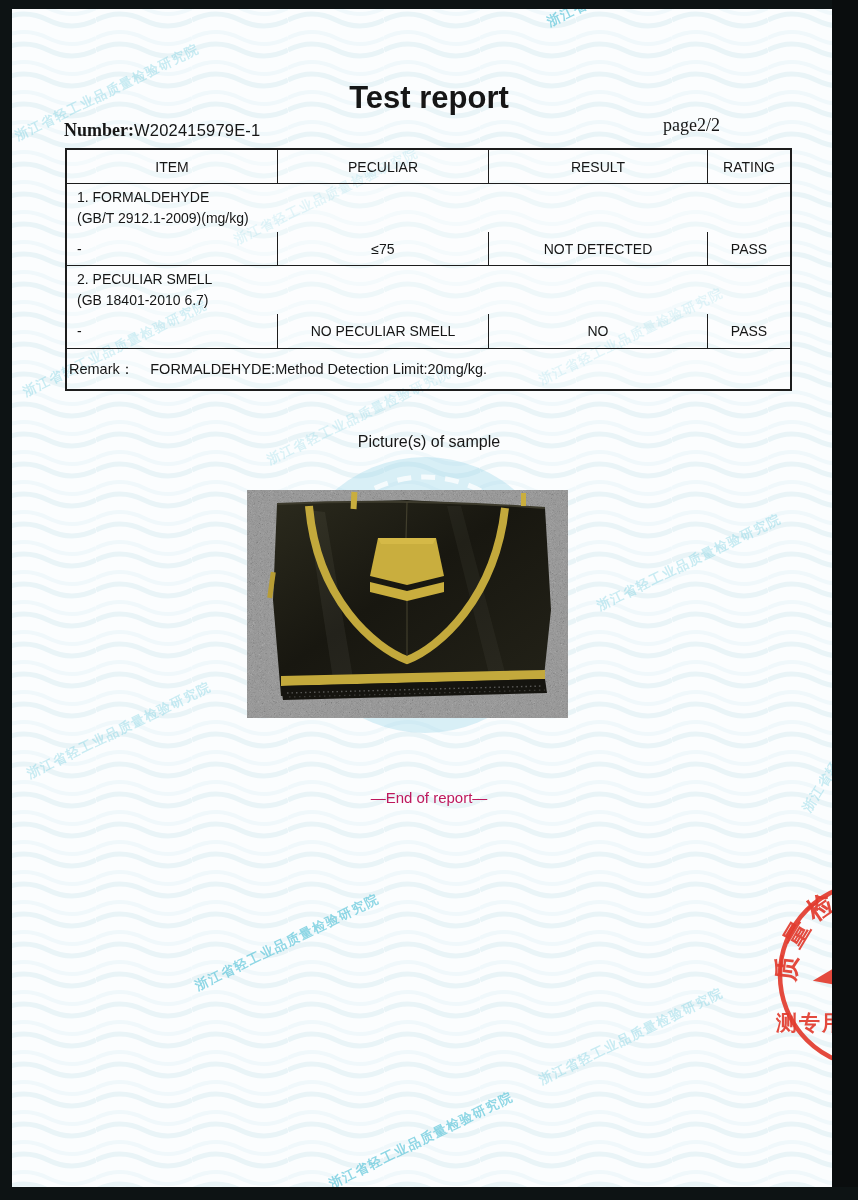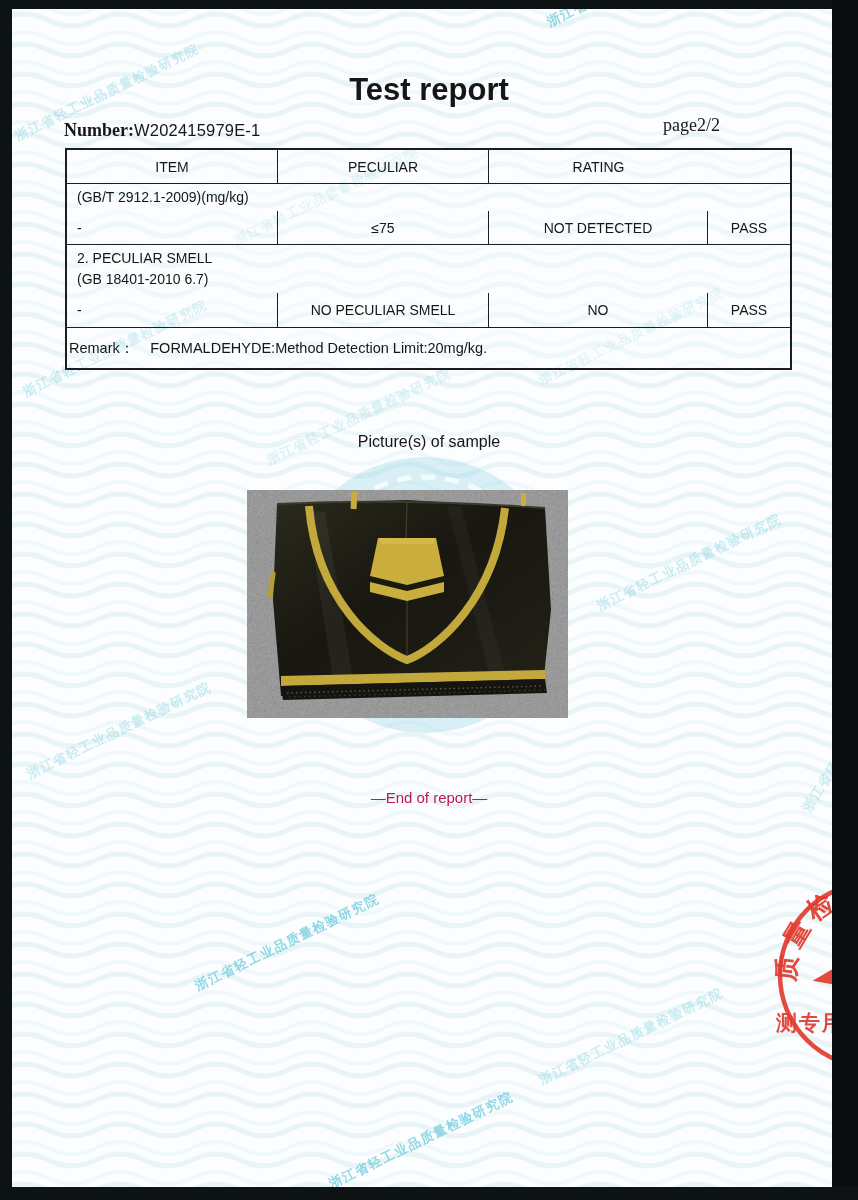--- a/index.html
+++ b/index.html
@@ -12,21 +12,21 @@
   
   .waves{position:absolute;inset:0;z-index:0;}
   
   .frame{position:absolute;background:#0d1314;z-index:9;}
   .frame-top{left:0;top:0;width:858px;height:9px;}
   .frame-left{left:0;top:0;width:12px;height:1200px;}
   .frame-right{left:832px;top:0;width:26px;height:1200px;background:#0a0d0e;}
   .frame-bottom{left:0;top:1187px;width:858px;height:13px;}
 
   .title{
-    position:absolute;top:72px;left:0;width:100%;text-align:center;
+    position:absolute;top:80px;left:0;width:100%;text-align:center;
     font-size:31px;font-weight:700;letter-spacing:0;z-index:4;
   }
   .numberline{position:absolute;top:120px;left:64px;z-index:4;}
   .numberline .lbl{font-family:"Liberation Serif","DejaVu Serif",serif;font-weight:700;font-size:18px;}
   .numberline .val{font-size:16.5px;letter-spacing:.2px;}
   .pageind{
     position:absolute;top:115px;left:663px;z-index:4;
     font-family:"Liberation Serif","DejaVu Serif",serif;font-size:18px;
   }
 
@@ -100,25 +100,27 @@
   <div class="title">Test report</div>
   <div class="numberline">
     <span class="lbl">Number:</span><span class="val">W202415979E-1</span>
   </div>
   <div class="pageind">page2/2</div>
 
   <div class="rtable">
     <div class="trow h">
       <div class="tcell">ITEM</div>
       <div class="tcell">PECULIAR</div>
+      <div class="tcell">RESULT</div>
       <div class="tcell">RATING</div>
     </div>
 
     <div class="fullrow">
       <div class="itemcell">
+        <div>1. FORMALDEHYDE</div>
         <div>(GB/T 2912.1-2009)(mg/kg)</div>
       </div>
     </div>
     <div class="trow d">
       <div class="tcell left">-</div>
       <div class="tcell">≤75</div>
       <div class="tcell">NOT DETECTED</div>
       <div class="tcell">PASS</div>
     </div>
 

